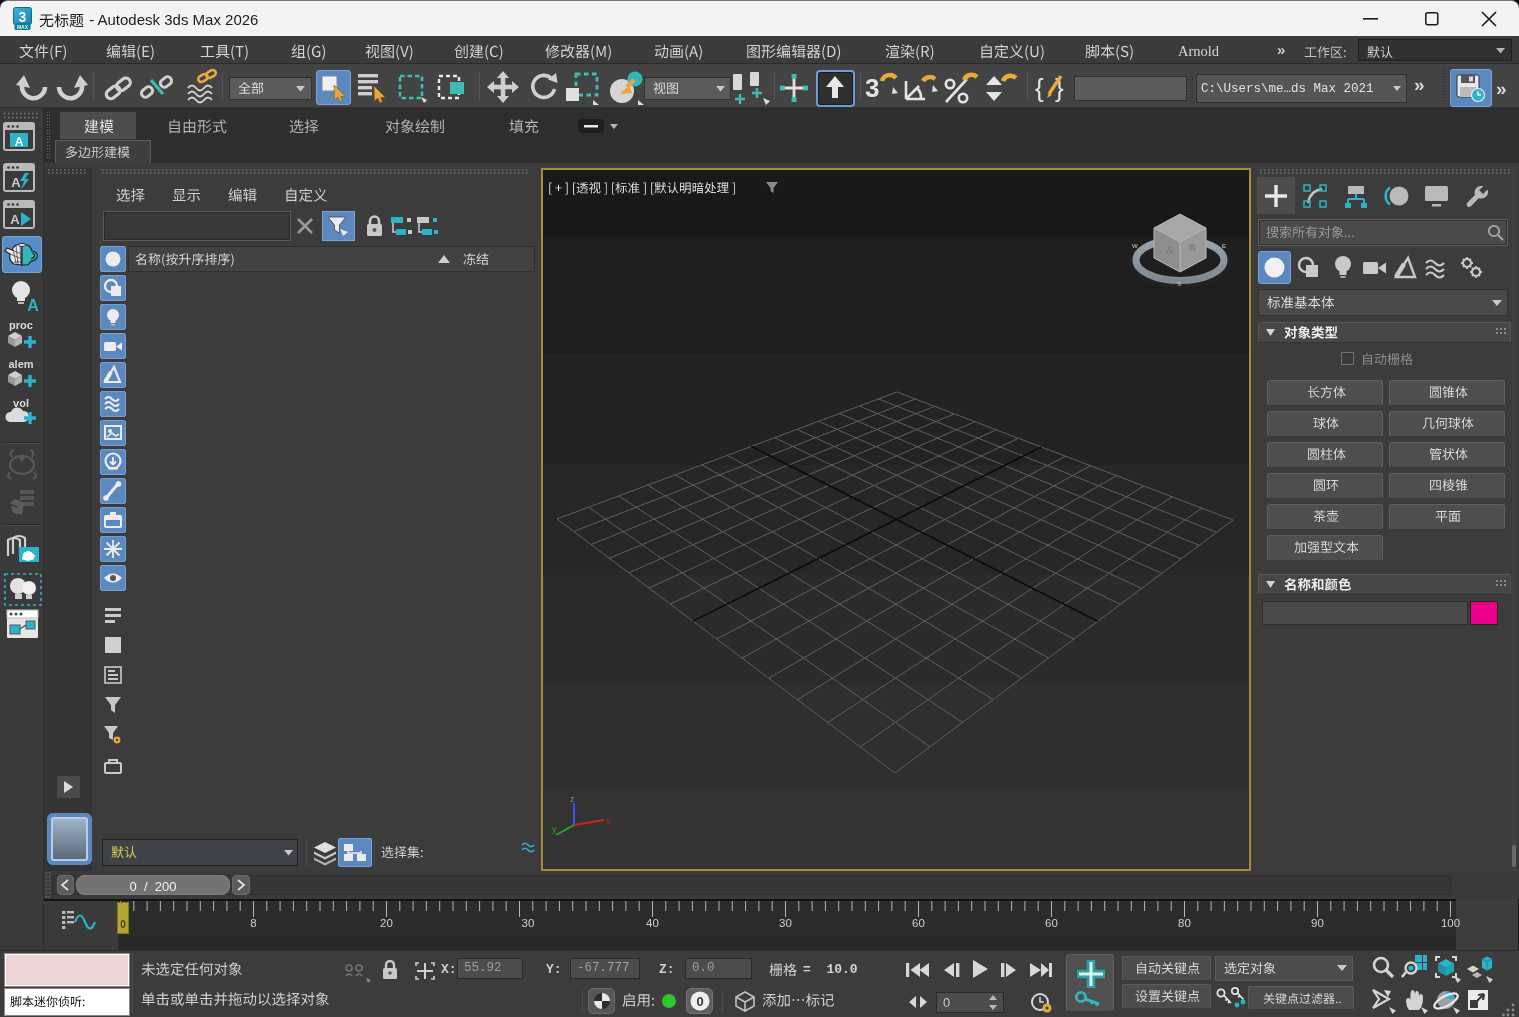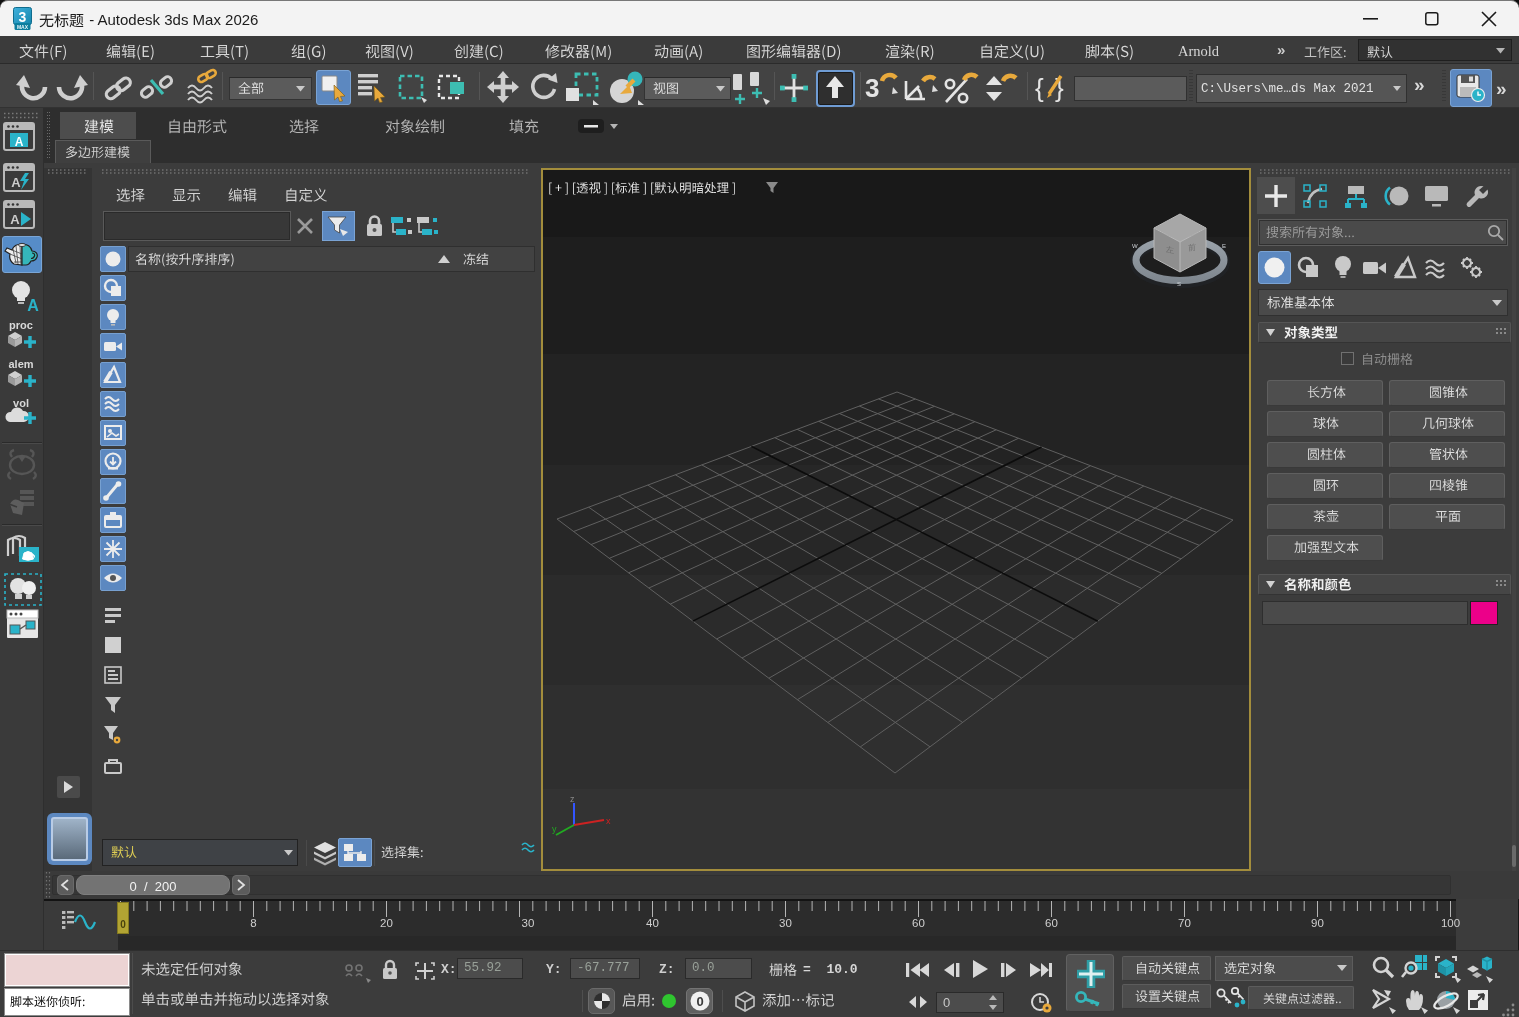--- a/index.html
+++ b/index.html
@@ -1173,21 +1173,21 @@
       <path d="M2.5 0v16M15.8 0v10M29.1 0v10M42.4 0v10M55.7 0v10M69.0 0v10M82.3 0v10M95.6 0v10M108.9 0v10M122.2 0v10M135.5 0v16M148.8 0v10M162.1 0v10M175.4 0v10M188.7 0v10M202.0 0v10M215.3 0v10M228.6 0v10M241.9 0v10M255.2 0v10M268.5 0v16M281.8 0v10M295.1 0v10M308.4 0v10M321.7 0v10M335.0 0v10M348.3 0v10M361.6 0v10M374.9 0v10M388.2 0v10M401.5 0v16M414.8 0v10M428.1 0v10M441.4 0v10M454.7 0v10M468.0 0v10M481.3 0v10M494.6 0v10M507.9 0v10M521.2 0v10M534.5 0v16M547.8 0v10M561.1 0v10M574.4 0v10M587.7 0v10M601.0 0v10M614.3 0v10M627.6 0v10M640.9 0v10M654.2 0v10M667.5 0v16M680.8 0v10M694.1 0v10M707.4 0v10M720.7 0v10M734.0 0v10M747.3 0v10M760.6 0v10M773.9 0v10M787.2 0v10M800.5 0v16M813.8 0v10M827.1 0v10M840.4 0v10M853.7 0v10M867.0 0v10M880.3 0v10M893.6 0v10M906.9 0v10M920.2 0v10M933.5 0v16M946.8 0v10M960.1 0v10M973.4 0v10M986.7 0v10M1000.0 0v10M1013.3 0v10M1026.6 0v10M1039.9 0v10M1053.2 0v10M1066.5 0v16M1079.8 0v10M1093.1 0v10M1106.4 0v10M1119.7 0v10M1133.0 0v10M1146.3 0v10M1159.6 0v10M1172.9 0v10M1186.2 0v10M1199.5 0v16M1212.8 0v10M1226.1 0v10M1239.4 0v10M1252.7 0v10M1266.0 0v10M1279.3 0v10M1292.6 0v10M1305.9 0v10M1319.2 0v10M1332.5 0v16" stroke="#b5b5b5" stroke-width="1"></path>
     </svg>
   </div>
 <div style="left:239.5px;top:917px;position:absolute;font:400 11.5px 'Liberation Sans',sans-serif;color:#cfcfcf;white-space:pre;width:28px;text-align:center;">8</div>
 <div style="left:372.5px;top:917px;position:absolute;font:400 11.5px 'Liberation Sans',sans-serif;color:#cfcfcf;white-space:pre;width:28px;text-align:center;">20</div>
 <div style="left:514px;top:917px;position:absolute;font:400 11.5px 'Liberation Sans',sans-serif;color:#cfcfcf;white-space:pre;width:28px;text-align:center;">30</div>
 <div style="left:638.5px;top:917px;position:absolute;font:400 11.5px 'Liberation Sans',sans-serif;color:#cfcfcf;white-space:pre;width:28px;text-align:center;">40</div>
 <div style="left:771.5px;top:917px;position:absolute;font:400 11.5px 'Liberation Sans',sans-serif;color:#cfcfcf;white-space:pre;width:28px;text-align:center;">30</div>
 <div style="left:904.5px;top:917px;position:absolute;font:400 11.5px 'Liberation Sans',sans-serif;color:#cfcfcf;white-space:pre;width:28px;text-align:center;">60</div>
 <div style="left:1037.5px;top:917px;position:absolute;font:400 11.5px 'Liberation Sans',sans-serif;color:#cfcfcf;white-space:pre;width:28px;text-align:center;">60</div>
-<div style="left:1170.5px;top:917px;position:absolute;font:400 11.5px 'Liberation Sans',sans-serif;color:#cfcfcf;white-space:pre;width:28px;text-align:center;">70</div>
+<div style="left:1170.5px;top:917px;position:absolute;font:400 11.5px 'Liberation Sans',sans-serif;color:#cfcfcf;white-space:pre;width:28px;text-align:center;">80</div>
 <div style="left:1303.5px;top:917px;position:absolute;font:400 11.5px 'Liberation Sans',sans-serif;color:#cfcfcf;white-space:pre;width:28px;text-align:center;">90</div>
 <div style="left:1436.5px;top:917px;position:absolute;font:400 11.5px 'Liberation Sans',sans-serif;color:#cfcfcf;white-space:pre;width:28px;text-align:center;">100</div>
 <div style="left:117px;top:902px;width:12px;height:32px;background:#b2a433;border:1px solid #857a20;"></div>
 <div style="left:117px;top:919px;position:absolute;font:bold 10px 'Liberation Sans',sans-serif;color:#4a430e;white-space:pre;width:12px;text-align:center;">0</div>
 <div style="left:0px;top:950px;width:1519px;height:67px;background:#3c3c3c;border-top:1px solid #2e2e2e;"></div>
 <div style="left:4px;top:953px;width:126px;height:34px;background:#ecd4d4;border:1px solid #8a8a8a;box-shadow:inset 0 0 0 1px #fff;"></div>
 <div style="left:4px;top:988px;width:126px;height:28px;background:#ffffff;border:1px solid #8a8a8a;"></div>
 <div style="left:9px;top:994px;position:absolute;">
     <svg width="79" height="17" viewBox="0 0 79 17">
       <path d="M2 2.4V6.7C2 8.4 2 10.9 1.3 12.6C1.5 12.6 1.9 12.8 2 12.9C2.4 11.8 2.6 10.3 2.7 8.9H4.1V11.9C4.1 12 4.1 12.1 4 12.1C3.8 12.1 3.5 12.1 3 12.1C3.1 12.3 3.2 12.7 3.2 12.9C3.9 12.9 4.3 12.8 4.5 12.7C4.8 12.6 4.9 12.3 4.9 11.9V2.4ZM2.8 3.2H4.1V5.2H2.8ZM2.8 6H4.1V8H2.7L2.8 6.7ZM9.3 2.6V13H10.1V3.5H11.4V9.9C11.4 10.1 11.4 10.1 11.2 10.1C11.1 10.1 10.8 10.1 10.3 10.1C10.5 10.3 10.6 10.7 10.6 10.9C11.2 10.9 11.6 10.9 11.8 10.8C12.1 10.6 12.2 10.4 12.2 10V2.6ZM5.5 11.7 5.5 11.7C5.7 11.6 6.1 11.5 8.2 11.1C8.2 11.4 8.3 11.6 8.3 11.8L9 11.6C8.9 10.8 8.5 9.4 8.1 8.4L7.5 8.6C7.7 9.1 7.9 9.8 8 10.4L6.3 10.7C6.7 9.8 7 8.6 7.3 7.5H8.9V6.6H7.5V4.8H8.7V3.9H7.5V2H6.7V3.9H5.5V4.8H6.7V6.6H5.2V7.5H6.5C6.2 8.7 5.8 9.9 5.7 10.2C5.5 10.6 5.4 10.9 5.2 10.9C5.3 11.1 5.5 11.5 5.5 11.7ZM18.5 1.9V4.5H13.8V5.4H17.4C16.5 7.4 15 9.3 13.4 10.3C13.7 10.5 14 10.8 14.1 11.1C15.8 9.9 17.4 7.7 18.3 5.4H18.5V9.8H15.7V10.7H18.5V13H19.5V10.7H22.3V9.8H19.5V5.4H19.6C20.5 7.7 22.1 9.9 23.9 11C24 10.8 24.4 10.4 24.6 10.2C22.9 9.3 21.4 7.4 20.5 5.4H24.2V4.5H19.5V1.9ZM29.1 2.8C29.5 3.6 30 4.6 30.2 5.2L31 4.9C30.8 4.3 30.3 3.3 29.9 2.5ZM35 2.4C34.7 3.2 34.2 4.3 33.8 4.9L34.5 5.2C34.9 4.6 35.5 3.6 35.9 2.8ZM25.9 2.5C26.5 3.2 27.3 4.1 27.6 4.7L28.3 4.1C28 3.6 27.2 2.7 26.5 2.1ZM32 2V5.8H28.7V6.6H31.5C30.7 7.9 29.5 9.2 28.5 9.9C28.7 10.1 29 10.4 29.2 10.6C30.1 9.9 31.2 8.6 32 7.2V11.3H32.9V7.2C33.9 8.3 35.1 9.6 35.7 10.4L36.4 9.8C35.7 9 34.4 7.7 33.4 6.6H36.2V5.8H32.9V2ZM28 6H25.5V6.8H27.1V10.6C26.6 10.8 25.9 11.4 25.3 12.1L26 13C26.5 12.1 27.1 11.4 27.5 11.4C27.8 11.4 28.2 11.8 28.7 12.1C29.5 12.7 30.6 12.8 32.1 12.8C33.3 12.8 35.5 12.8 36.4 12.7C36.4 12.4 36.6 11.9 36.7 11.7C35.5 11.8 33.6 11.9 32.2 11.9C30.7 11.9 29.7 11.8 28.9 11.3C28.5 11.1 28.2 10.8 28 10.7ZM42.4 7.1C42.1 8.5 41.5 9.9 40.7 10.8C40.9 11 41.3 11.2 41.5 11.3C42.2 10.3 42.9 8.8 43.3 7.2ZM46.1 7.2C46.8 8.5 47.4 10.2 47.5 11.3L48.4 11C48.2 9.9 47.6 8.2 46.9 7ZM42.6 2C42.2 3.7 41.5 5.5 40.6 6.6C40.8 6.7 41.2 7 41.3 7.2C41.8 6.6 42.2 5.9 42.5 5.1H44.3V11.9C44.3 12 44.3 12.1 44.1 12.1C44 12.1 43.5 12.1 42.9 12.1C43 12.3 43.2 12.7 43.2 13C43.9 13 44.5 12.9 44.8 12.8C45.1 12.6 45.2 12.4 45.2 11.9V5.1H47.5C47.4 5.7 47.3 6.3 47.2 6.8L48 6.9C48.1 6.3 48.4 5.2 48.5 4.3L47.9 4.2L47.7 4.2H42.8C43.1 3.6 43.3 2.9 43.5 2.2ZM40.2 2C39.5 3.8 38.4 5.6 37.2 6.8C37.4 7 37.6 7.4 37.7 7.6C38.1 7.2 38.5 6.7 38.9 6.2V12.9H39.8V4.8C40.3 4 40.7 3.1 41 2.2ZM56 7V8.6C56 9.7 55.7 11.2 52.5 12.2C52.7 12.4 52.9 12.7 53 12.9C56.4 11.8 56.9 10 56.9 8.6V7ZM56.9 11.1C57.9 11.6 59.2 12.4 59.9 13L60.4 12.3C59.7 11.7 58.4 10.9 57.4 10.5ZM53.4 5.4V10.3H54.2V6.2H58.7V10.2H59.6V5.4H56.6V3.8H60.1V3H56.6V1.9H55.7V5.4ZM52.3 1.9C51.6 3.8 50.5 5.6 49.3 6.7C49.5 6.9 49.7 7.4 49.8 7.6C50.2 7.2 50.7 6.7 51 6.1V12.9H51.9V4.8C52.4 4 52.8 3.1 53.1 2.2ZM66.7 3.2V6.3C66.7 8.2 66.6 10.6 65.3 12.3C65.5 12.4 65.9 12.8 66 12.9C67.3 11.2 67.6 8.6 67.6 6.7H69.9V12.9H70.9V6.7H72.4V5.8H67.6V3.8C69.1 3.5 70.7 3.1 71.9 2.7L71.1 2C70.1 2.4 68.3 2.9 66.7 3.2ZM61.9 3V10.9H62.8V10H65.2V3ZM62.8 3.9H64.3V9.1H62.8ZM74.7 7.3C75.1 7.3 75.5 7 75.5 6.5C75.5 6 75.1 5.6 74.7 5.6C74.2 5.6 73.9 6 73.9 6.5C73.9 7 74.2 7.3 74.7 7.3ZM74.7 12.2C75.1 12.2 75.5 11.8 75.5 11.3C75.5 10.8 75.1 10.5 74.7 10.5C74.2 10.5 73.9 10.8 73.9 11.3C73.9 11.8 74.2 12.2 74.7 12.2Z" fill="#1a1a1a"></path>

